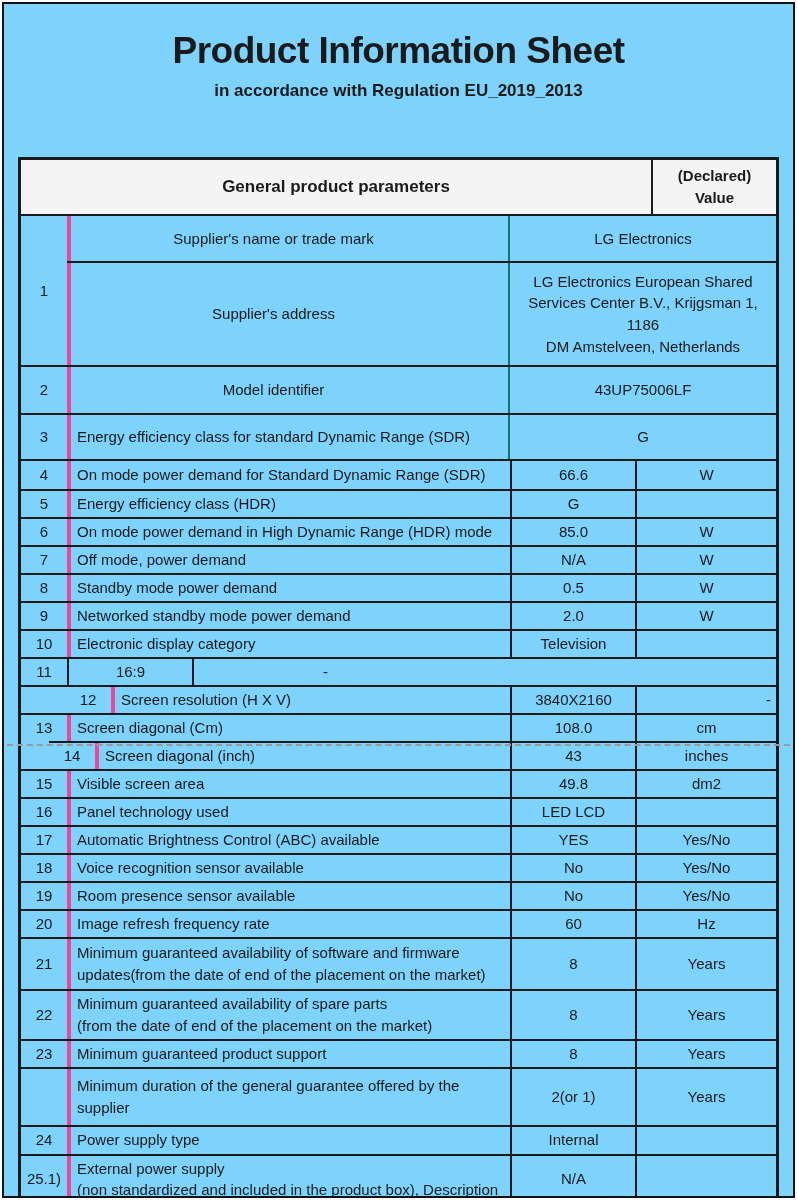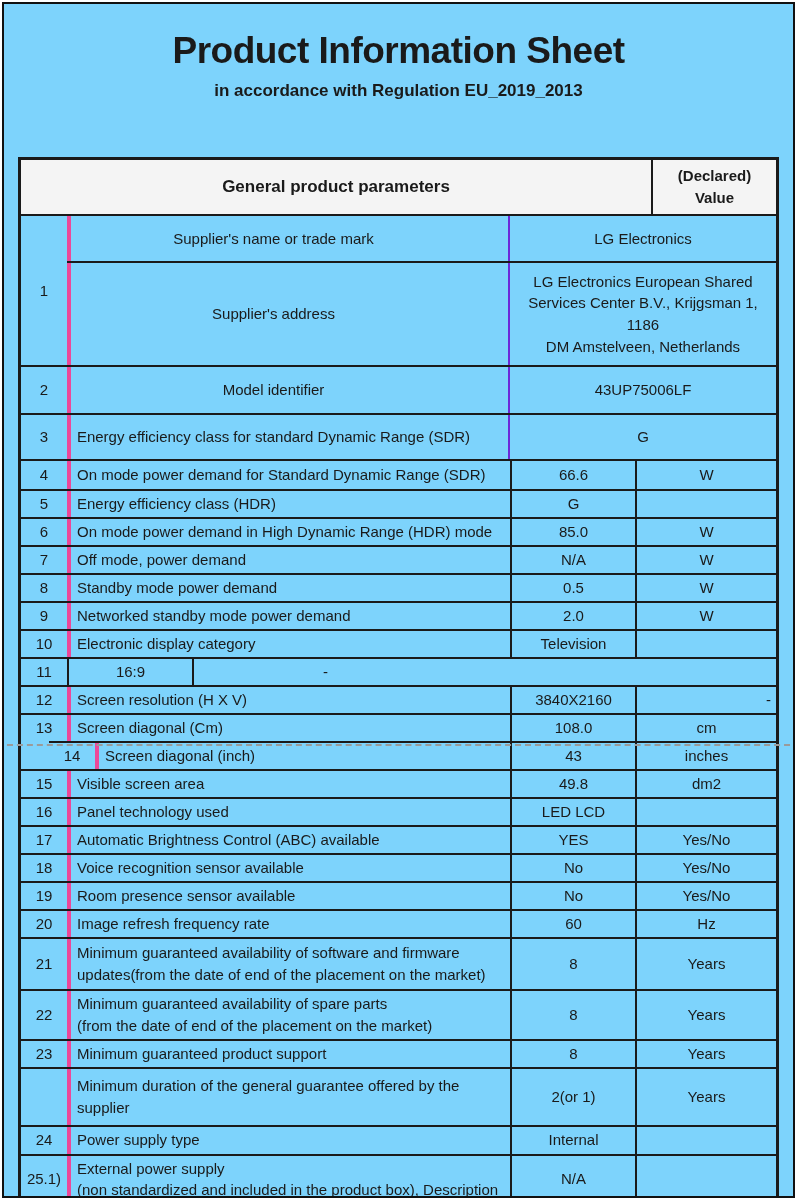--- a/index.html
+++ b/index.html
@@ -14,21 +14,21 @@
   .row, .subrow { display:flex; }
   .row { border-top:2px solid #1a1a1a; }
   .cell { display:flex; align-items:center; justify-content:center; text-align:center;
     white-space:pre-line; line-height:1.45; padding:2px 3px; }
   .cell.num   { flex:0 0 46px; }
   .cell.label { flex:1 1 auto; border-left:4px solid #ec4899; }
   .cell.label.left { justify-content:flex-start; text-align:left; padding-left:6px; }
   .cell.value { flex:0 0 125px; border-left:2px solid #1a1a1a; }
   .cell.unit  { flex:0 0 141px; border-left:2px solid #1a1a1a; }
   .cell.unit.right { justify-content:flex-end; text-align:right; padding-right:5px; }
-  .cell.merged { flex:0 0 268px; border-left:2px solid #6d28d9;margin-left:32px; }
+  .cell.merged { flex:0 0 268px; border-left:2px solid #0f766e;margin-left:32px; }
   .thead .cell.params { flex:1 1 auto; font-size:17px; }
   .thead .cell.value, .thead .cell.unit { font-size:15px; }
   .subcol { flex:1 1 auto; display:flex; flex-direction:column; }
   .subrow + .subrow { border-top:2px solid #1a1a1a; }
   .row.pagebreak { position:relative; }
   .row.pagebreak::after { content:""; position:absolute; left:-24px; right:-24px;
     bottom:-5px; border-top:2px dashed #9a9a9a; }
 </style>
 </head>
 <body>
@@ -109,21 +109,21 @@
           <div class="cell num">10</div>
           <div class="cell label left">Electronic display category</div>
           <div class="cell value">Television</div>
           <div class="cell unit"></div>
         </div>
         <div class="row" style="min-height: 28px;">
           <div class="cell num">11</div>
           <div class="cell value">16:9</div>
           <div class="cell unit right">-</div>
         </div>
-        <div class="row" style="min-height: 28px;">
+        <div class="row" style="min-height: 28px; padding-left: 44px;">
           <div class="cell num">12</div>
           <div class="cell label left">Screen resolution (H X V)</div>
           <div class="cell value">3840X2160</div>
           <div class="cell unit right">-</div>
         </div>
         <div class="row pagebreak" style="min-height: 28px;">
           <div class="cell num">13</div>
           <div class="cell label left">Screen diagonal (Cm)</div>
           <div class="cell value">108.0</div>
           <div class="cell unit">cm</div>

